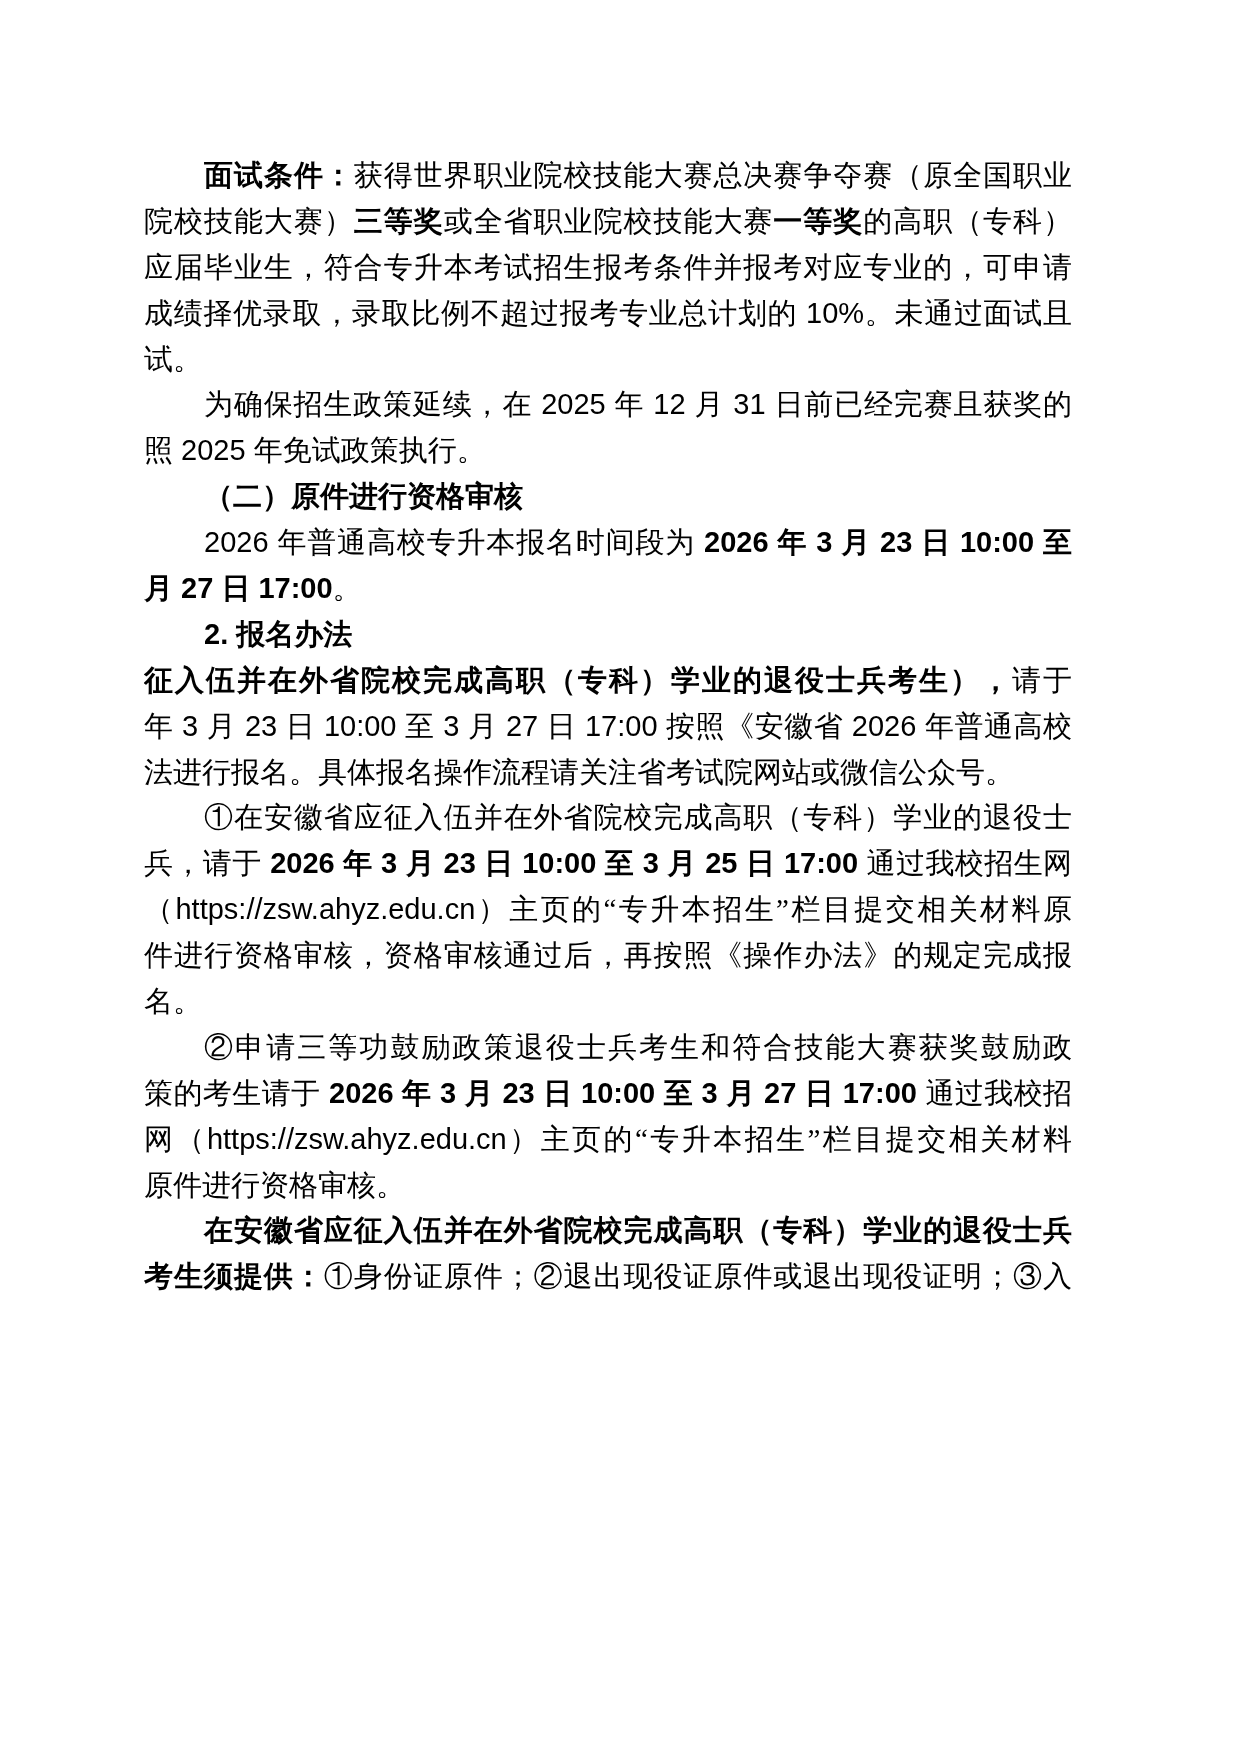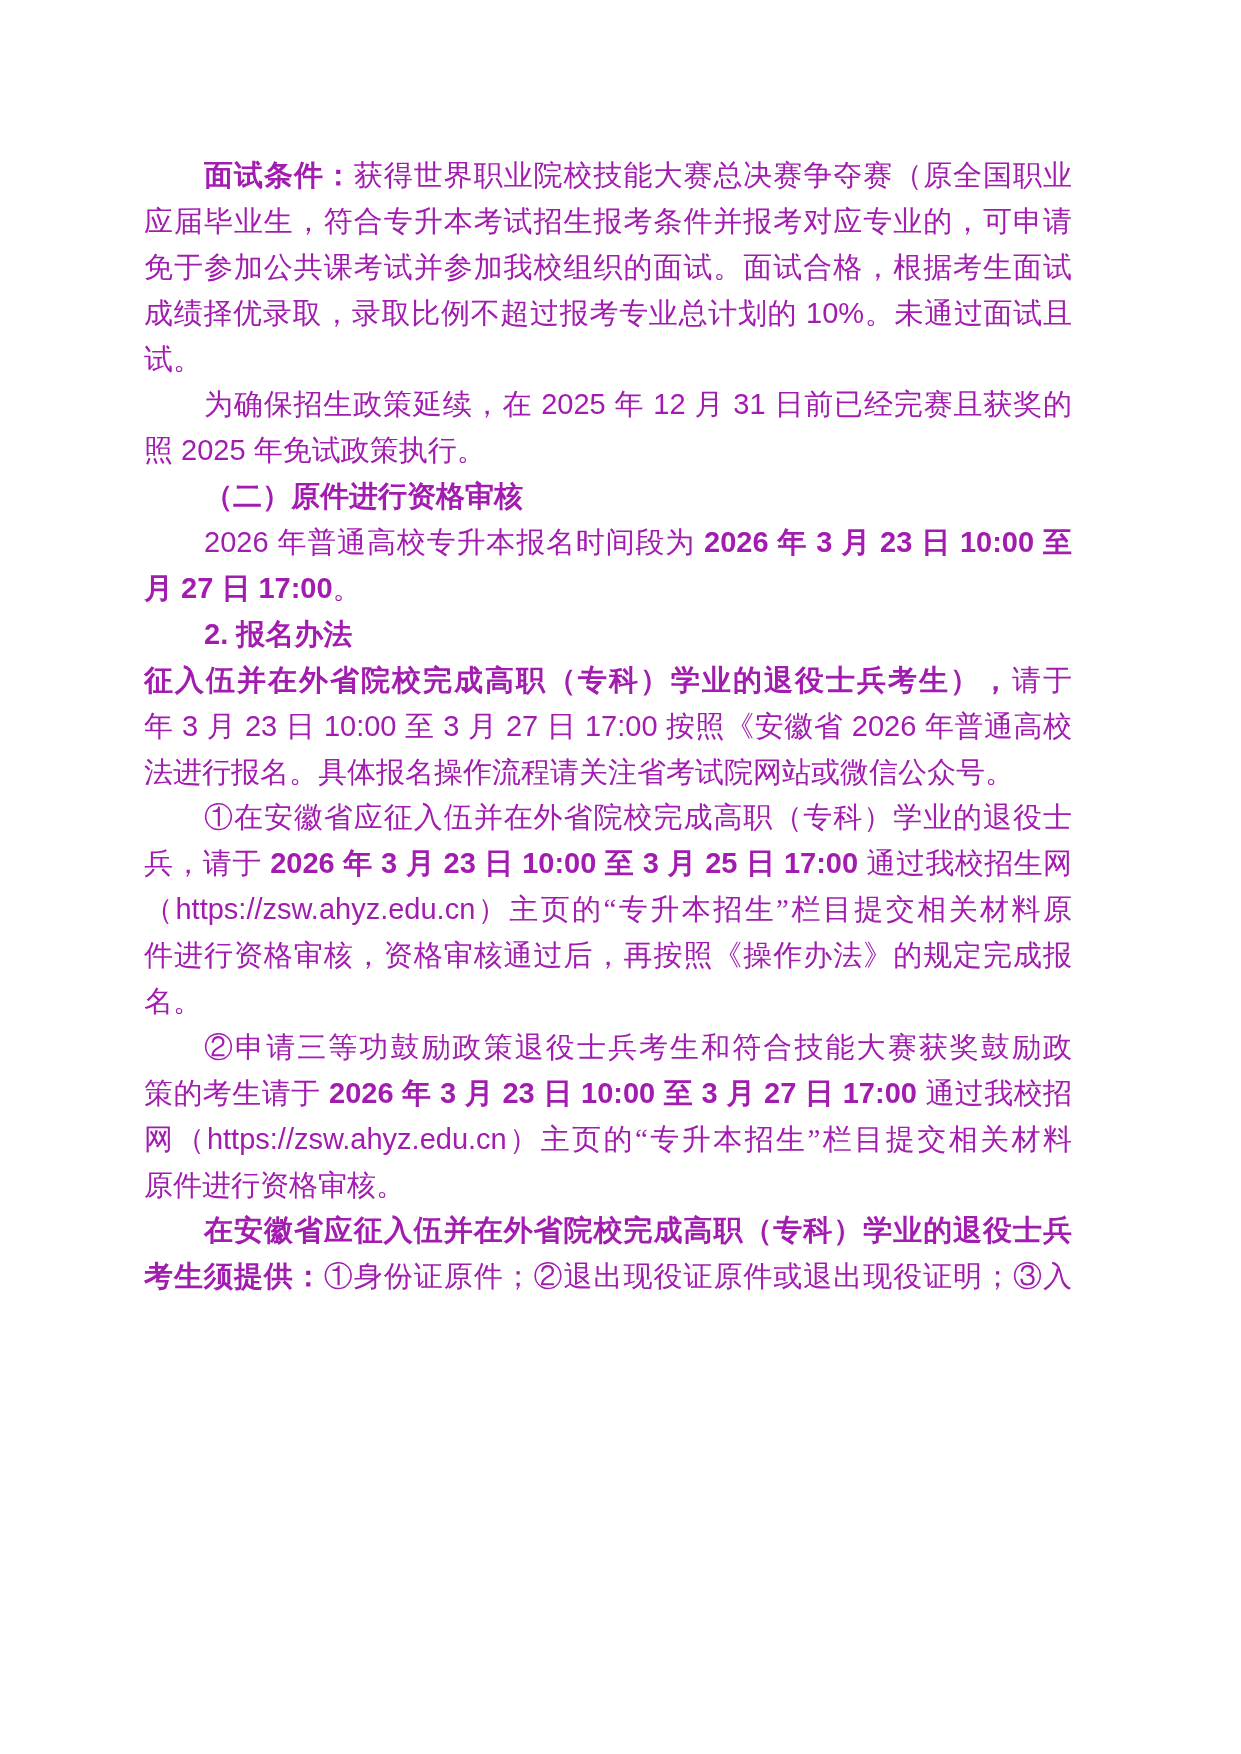--- a/index.html
+++ b/index.html
@@ -18,21 +18,21 @@
   .content {
     position: absolute;
     left: 144px;
     top: 153px;
     width: 928px;
   }
   .line {
     height: 45.9px;
     line-height: 45.9px;
     font-size: 29px;
-    color: #a21caf;
+    color: #000000;
     overflow: hidden;
     text-align: left;
     white-space: normal;
   }
   .line.just {
     text-align: justify;
     text-align-last: justify;
     text-justify: inter-character;
   }
   .line.ind {
@@ -48,22 +48,22 @@
   .seg.b .lat {
     font-family: "Liberation Sans", "DejaVu Sans", sans-serif;
   }
 </style>
 </head>
 <body>
 
 <div class="page">
   <div class="content" style="color: rgb(27, 27, 27);">
       <div class="line just ind"><span class="seg b">面试条件：</span><span class="seg">获得世界职业院校技能大赛总决赛争夺赛（原全国职业</span></div>
+      <div class="line just"><span class="seg">院校技能大赛）</span><span class="seg b">三等奖</span><span class="seg">或全省职业院校技能大赛</span><span class="seg b">一等奖</span><span class="seg">的高职（专科）</span></div>
       <div class="line just"><span class="seg">应届毕业生，符合专升本考试招生报考条件并报考对应专业的，可申请</span></div>
-      <div class="line just"><span class="seg">免于参加公共课考试并参加我校组织的面试。面试合格，根据考生面试</span></div>
       <div class="line just"><span class="seg">成绩择优录取，录取比例不超过报考专业总计划的<span class="lat"> 10%</span>。未通过面试且</span></div>
       <div class="line"><span class="seg">试。</span></div>
       <div class="line just ind"><span class="seg">为确保招生政策延续，在<span class="lat"> 2025 </span>年<span class="lat"> 12 </span>月<span class="lat"> 31 </span>日前已经完赛且获奖的按</span></div>
       <div class="line"><span class="seg">照<span class="lat"> 2025 </span>年免试政策执行。</span></div>
       <div class="line ind"><span class="seg b">（二）原件进行资格审核</span></div>
       <div class="line just ind"><span class="seg"><span class="lat">2026 </span>年普通高校专升本报名时间段为<span class="lat"> </span></span><span class="seg b"><span class="lat">2026 </span>年<span class="lat"> 3 </span>月<span class="lat"> 23 </span>日<span class="lat"> 10:00 </span>至</span></div>
       <div class="line"><span class="seg b">月<span class="lat"> 27 </span>日<span class="lat"> 17:00</span></span><span class="seg">。</span></div>
       <div class="line ind"><span class="seg b"><span class="lat">2. </span>报名办法</span></div>
       <div class="line just"><span class="seg b">征入伍并在外省院校完成高职（专科）学业的退役士兵考生），</span><span class="seg">请于</span></div>
       <div class="line just"><span class="seg">年<span class="lat"> 3 </span>月<span class="lat"> 23 </span>日<span class="lat"> 10:00 </span>至<span class="lat"> 3 </span>月<span class="lat"> 27 </span>日<span class="lat"> 17:00 </span>按照《安徽省<span class="lat"> 2026 </span>年普通高校专</span></div>

